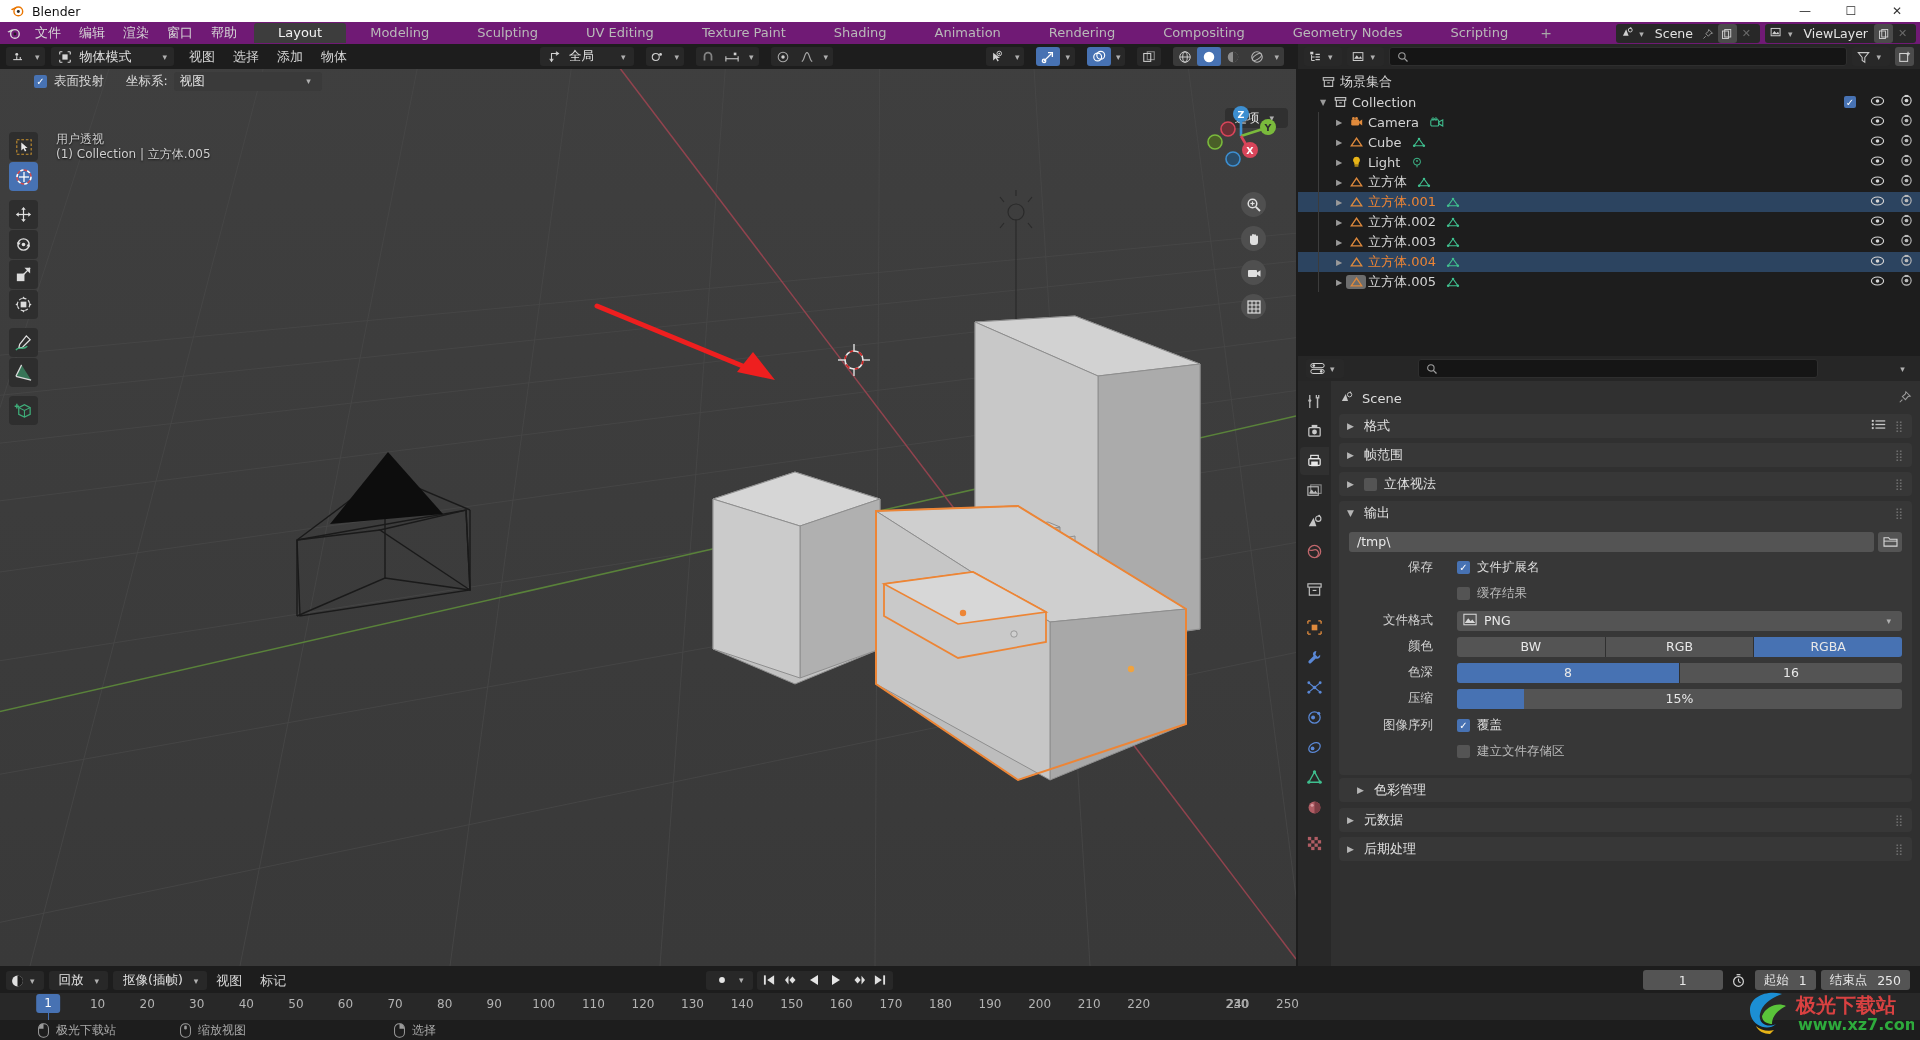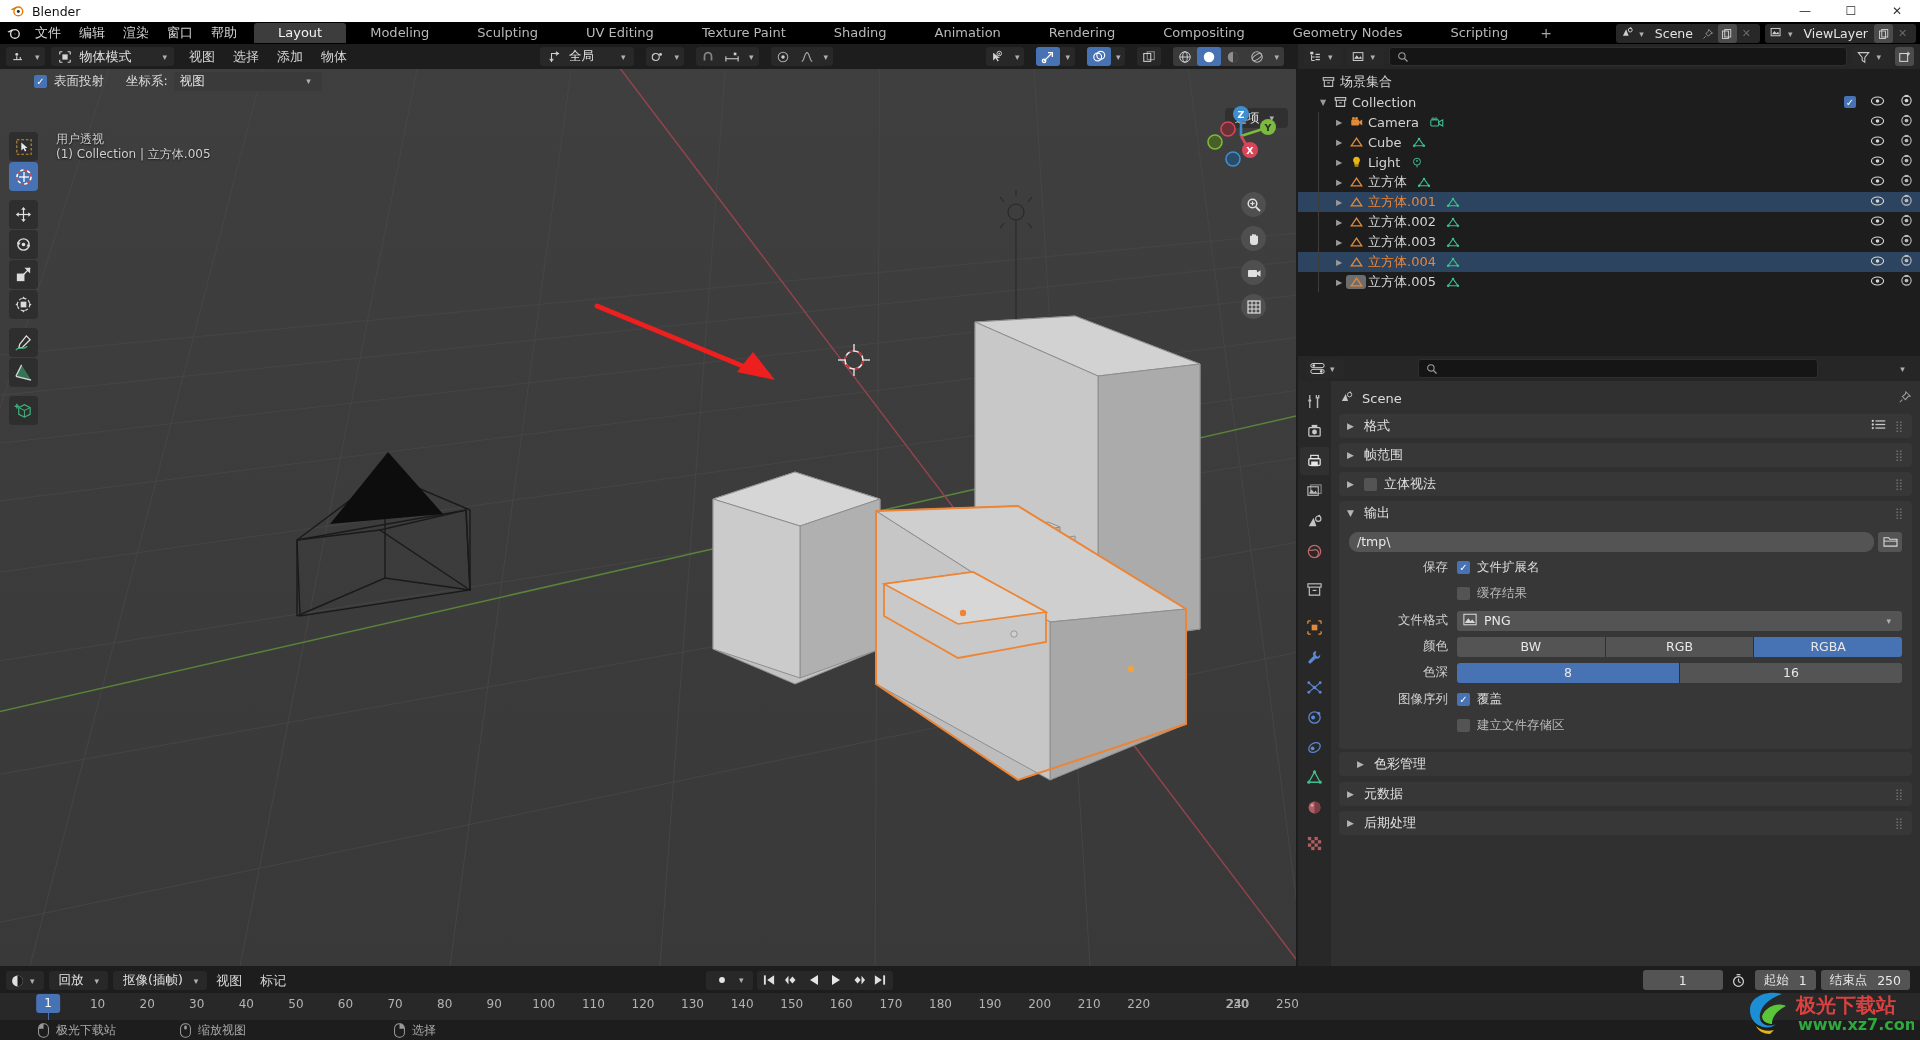--- a/index.html
+++ b/index.html
@@ -10,21 +10,21 @@
   
   .titlebar { position:absolute; left:0; top:0; width:1920px; height:22px; background:#ffffff;
     display:flex; align-items:center; }
   .titlebar .tl-icon { margin-left:10px; width:14px; height:14px; }
   .titlebar .tl-text { margin-left:8px; color:#111; font-size:12.5px; }
   .win-btns { position:absolute; right:0; top:0; height:22px; display:flex; }
   .win-btn { width:46px; height:22px; display:flex; align-items:center; justify-content:center;
     color:#333; font-size:12px; }
 
   
-  .topbar { position:absolute; left:0; top:22px; width:1920px; height:22px; background:#000000;
+  .topbar { position:absolute; left:0; top:22px; width:1920px; height:22px; background:#701a75;
     display:flex; align-items:center; }
   .tb-logo { width:26px; display:flex; justify-content:center; align-items:center; }
   .tb-menu { display:flex; align-items:center; height:22px; }
   .tb-menu span { padding:0 9px; font-size:13px; color:#d6d6d6; line-height:22px; }
   .wstabs { display:flex; align-items:center; height:22px; margin-left:8px; }
   .wstab { padding:0 24px; height:20px; line-height:20px; font-size:13px; color:#b9b9b9;
     border-radius:3px 3px 0 0; }
   .wstab.active { background:#3d3d3d; color:#f2f2f2; }
   .wstab-plus { padding:0 8px; color:#a8a8a8; font-size:14px; line-height:22px; }
   .tb-right { position:absolute; right:4px; top:2px; height:19px; display:flex; align-items:center; gap:5px; }
@@ -108,23 +108,23 @@
     overflow:hidden; }
   .breadcrumb { height:22px; display:flex; align-items:center; gap:8px; font-size:13px; color:#dddddd; }
   .panel { background:#373737; border-radius:4px; margin-top:5px; }
   .panel-h { height:24px; display:flex; align-items:center; padding:0 8px; font-size:13px;
     color:#e0e0e0; gap:7px; }
   .panel-h .ar { font-size:9px; color:#b5b5b5; width:10px; }
   .dots { margin-left:auto; color:#6d6d6d; font-size:11px; letter-spacing:1px; }
   .panel-c { padding:5px 10px 9px 10px; }
 
   .row { display:flex; align-items:center; height:23px; margin-bottom:3px; }
-  .row .rl { width:108px; text-align:right; padding-right:9px; font-size:12.5px; color:#d0d0d0; }
+  .row .rl { width:108px; text-align:right; padding-right:24px; font-size:12.5px; color:#d0d0d0; }
   .row .rc { flex:1; display:flex; align-items:center; gap:7px; }
-  .inp { flex:1; height:20px; background:#545454; border-radius:9px; display:flex; align-items:center;
+  .inp { flex:1; height:20px; background:#545454; border-radius:3px; display:flex; align-items:center;
     padding:0 8px; font-size:12.5px; color:#e8e8e8; }
   .folder { width:24px; height:20px; background:#545454; border-radius:3px; display:flex;
     align-items:center; justify-content:center; }
   .seg { flex:1; height:20px; display:flex; border-radius:3px; overflow:hidden; }
   .seg > div { flex:1; background:#545454; display:flex; align-items:center; justify-content:center;
     font-size:12.5px; color:#e8e8e8; border-right:1px solid #303030; }
   .seg > div:last-child { border-right:none; }
   .seg > div.on { background:#4772b3; }
   .slider { flex:1; height:20px; background:#545454; border-radius:3px; position:relative;
     display:flex; align-items:center; justify-content:center; font-size:12.5px; color:#e8e8e8;
@@ -1285,20 +1285,29 @@
           <div class="row">
             <div class="rl">色深</div>
             <div class="rc">
               <div class="seg">
                 <div class="on">8</div>
                 <div>16</div>
               </div>
             </div>
           </div>
 
+          <div class="row">
+            <div class="rl">压缩</div>
+            <div class="rc">
+              <div class="slider">
+                <div class="fill" id="comp-fill" style="width: 15%;"></div>
+                <span>15%</span>
+              </div>
+            </div>
+          </div>
 
           <div class="row" style="margin-top:4px;">
             <div class="rl">图像序列</div>
             <div class="rc">
               <span class="chk">✓</span>
               <span style="font-size:12.5px;color:#dedede;">覆盖</span>
             </div>
           </div>
 
           <div class="row">

